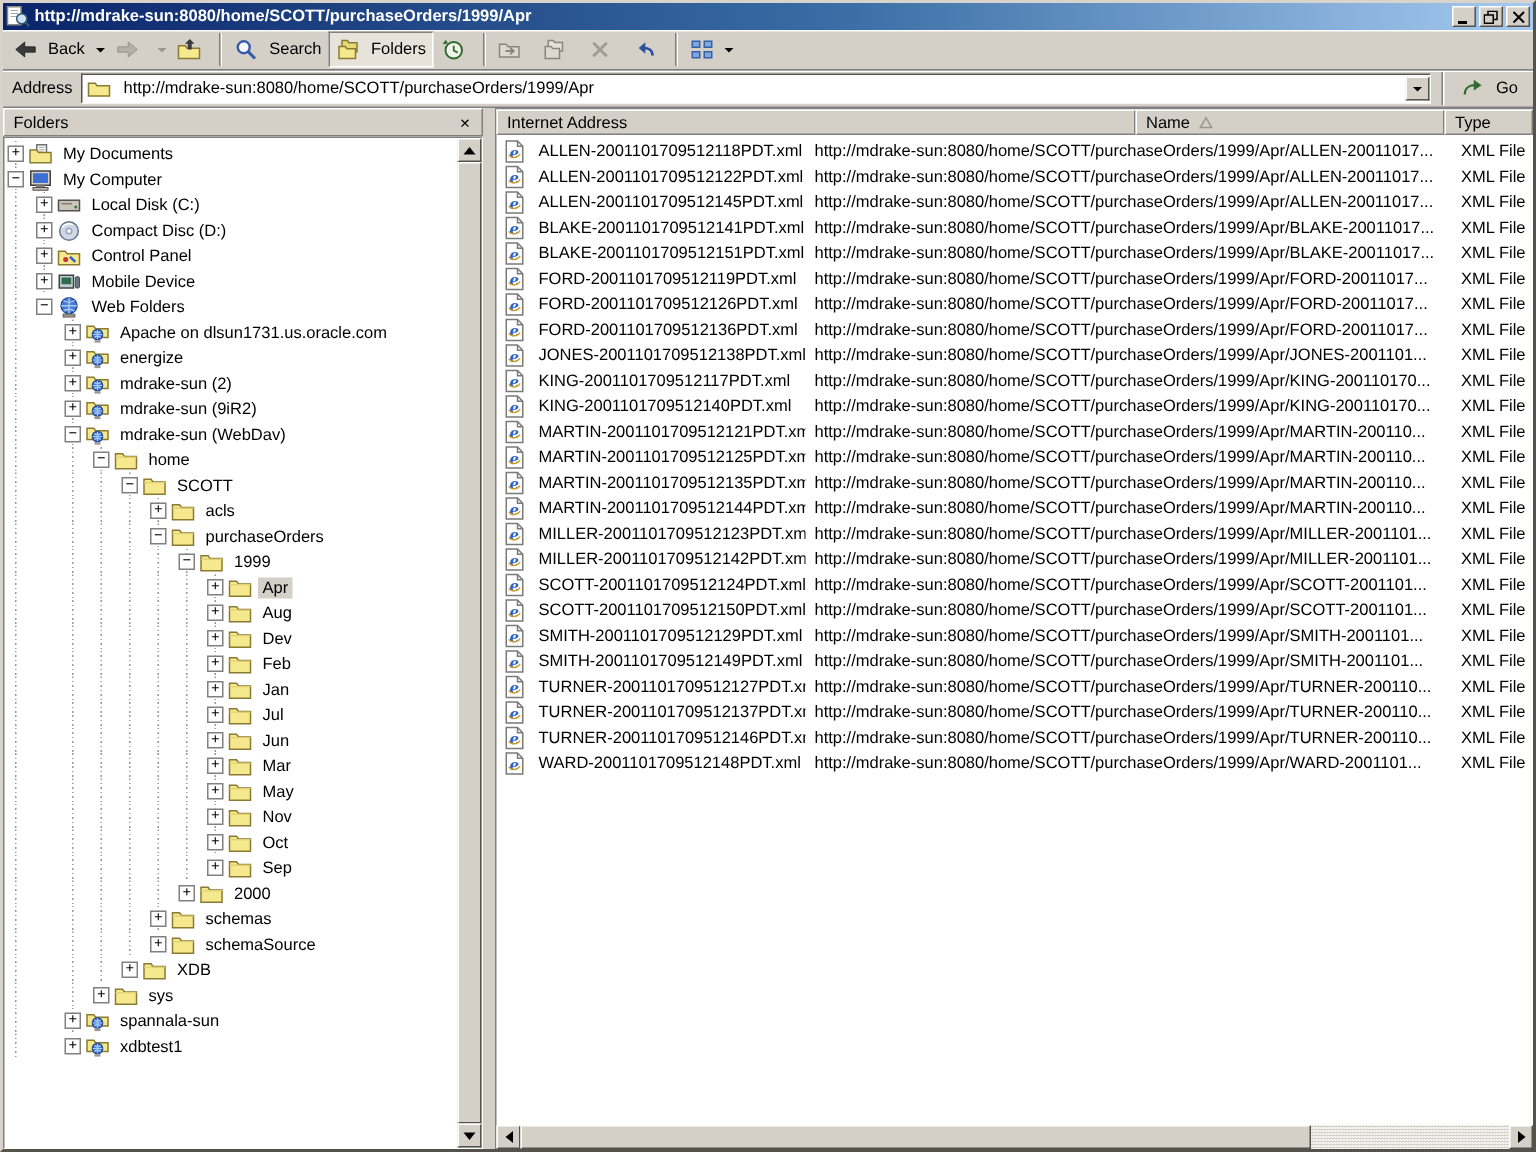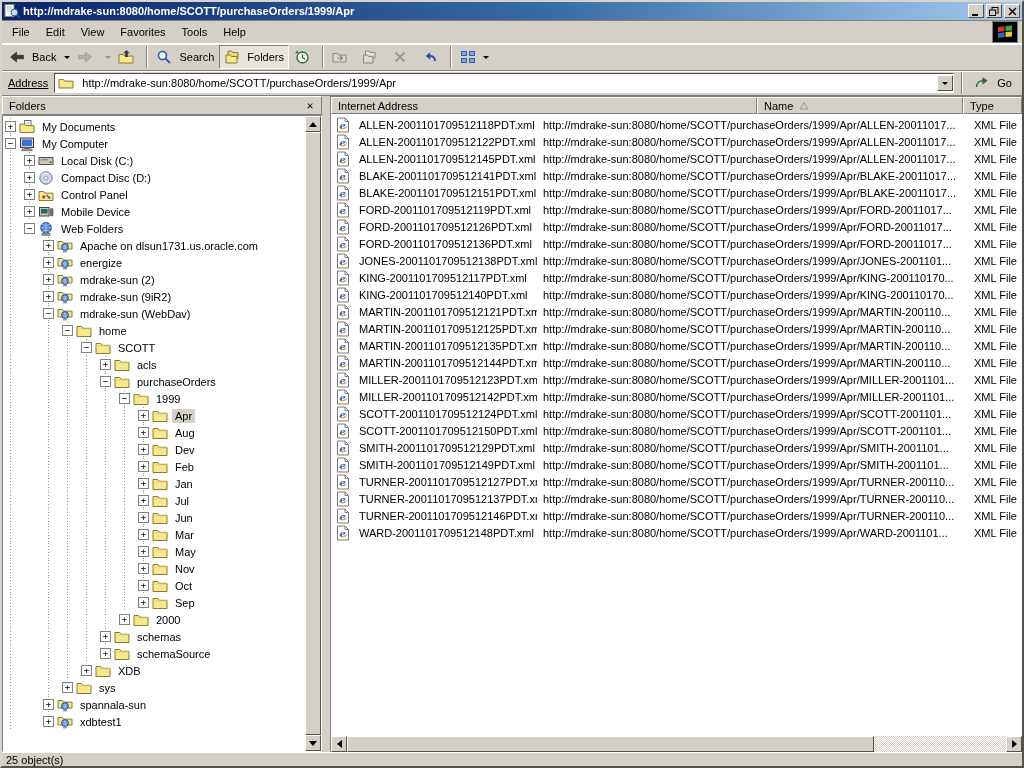--- a/index.html
+++ b/index.html
@@ -24,21 +24,21 @@
   .tb-btn { height:24px; display:flex; align-items:center; gap:3px; padding:0 4px; border:1px solid transparent; white-space:nowrap; }
   .tb-btn.pressed { border-color:#808080 #FFF #FFF #808080; background:#E7E3DB; }
   .tb-dd { width:11px; height:24px; display:flex; align-items:center; justify-content:center; }
   .dd-tri { width:0; height:0; border:3px solid transparent; border-top-color:#000; margin-top:4px; }
   .dd-tri.dis { border-top-color:#9A968E; }
   .tb-sep { width:2px; height:22px; border-left:1px solid #808080; border-right:1px solid #FFF; margin:0 3px; }
   .tb-btn svg { display:block; }
 
   
   .addressbar { height:25px; display:flex; align-items:center; padding:0 4px 0 6px; border-bottom:1px solid #808080; box-shadow:0 1px 0 #fff inset; flex:none; gap:4px; }
-  .addr-label { flex:none; padding-right:2px;text-decoration:underline; }
+  .addr-label { flex:none; padding-right:2px; }
   .addr-input { flex:1; height:20px; background:#fff; border:1px solid; border-color:#55514B #FFF #FFF #55514B; display:flex; align-items:center; padding-left:3px; gap:4px; }
   .addr-text { flex:1; white-space:nowrap; overflow:hidden; }
   .addr-drop { width:16px; height:16px; background:#D4D0C8; border:1px solid; border-color:#FFF #55514B #55514B #FFF; display:flex; align-items:center; justify-content:center; flex:none; }
   .go-btn { display:flex; align-items:center; gap:3px; padding:2px 6px 2px 4px; flex:none; }
 
   
   .main { flex:1; position:relative; background:#D4D0C8; min-height:0; }
   .folders-pane { position:absolute; left:0; top:0; bottom:0; width:320px; display:flex; flex-direction:column; }
   .pane-header { height:19px; display:flex; align-items:center; padding:0 4px 0 6px; border:1px solid; border-color:#FFF #808080 #808080 #FFF; background:#D4D0C8; flex:none; }
   .pane-header .ph-title { flex:1; }
@@ -108,38 +108,20 @@
           <rect x="0.5" y="3" width="6" height="5.5" fill="#D4D0C8" stroke="#000"></rect>
         </svg>
       </span>
     <span class="tbtn">
         <svg width="9" height="9" viewBox="0 0 9 9">
           <path d="M1 1l7 7M8 1L1 8" stroke="#000" stroke-width="1.4"></path>
         </svg>
       </span>
   </div>
 
-  <div class="menubar">
-    <span class="menu-item">File</span>
-    <span class="menu-item">Edit</span>
-    <span class="menu-item">View</span>
-    <span class="menu-item">Favorites</span>
-    <span class="menu-item">Tools</span>
-    <span class="menu-item">Help</span>
-    <span class="throbber">
-      <svg width="16" height="14" viewBox="0 0 16 14">
-          <g transform="skewY(-6) translate(1,2)">
-            <rect width="6.5" height="5" fill="#CC3A2F"></rect>
-            <rect x="7.5" width="6.5" height="5" fill="#3FA23C"></rect>
-            <rect y="6" width="6.5" height="5" fill="#3663C4"></rect>
-            <rect x="7.5" y="6" width="6.5" height="5" fill="#E8C53A"></rect>
-          </g>
-        </svg>
-    </span>
-  </div>
 
   <div class="toolbar">
     <span class="tb-btn">
       <span class="ticon">
           <svg viewBox="0 0 16 16" width="16" height="16">
             <path d="M14.5 6.2v3.6H7.5v3.2L1.5 8l6-5v3.2z" fill="#3A3A3A" stroke="#1A1A1A" stroke-width="0.5"></path>
           </svg>
         </span>
       <span>Back</span>
     </span>
@@ -1213,17 +1195,14 @@
           </span>
         <span class="hthumb"></span>
         <span class="htrack"></span>
         <span class="sbtn">
             <span class="tri-right"></span>
           </span>
       </div>
     </div>
   </div>
 
-  <div class="statusbar">
-    <span>25 object(s)</span>
-  </div>
 
 </div>
 
 </body></html>

